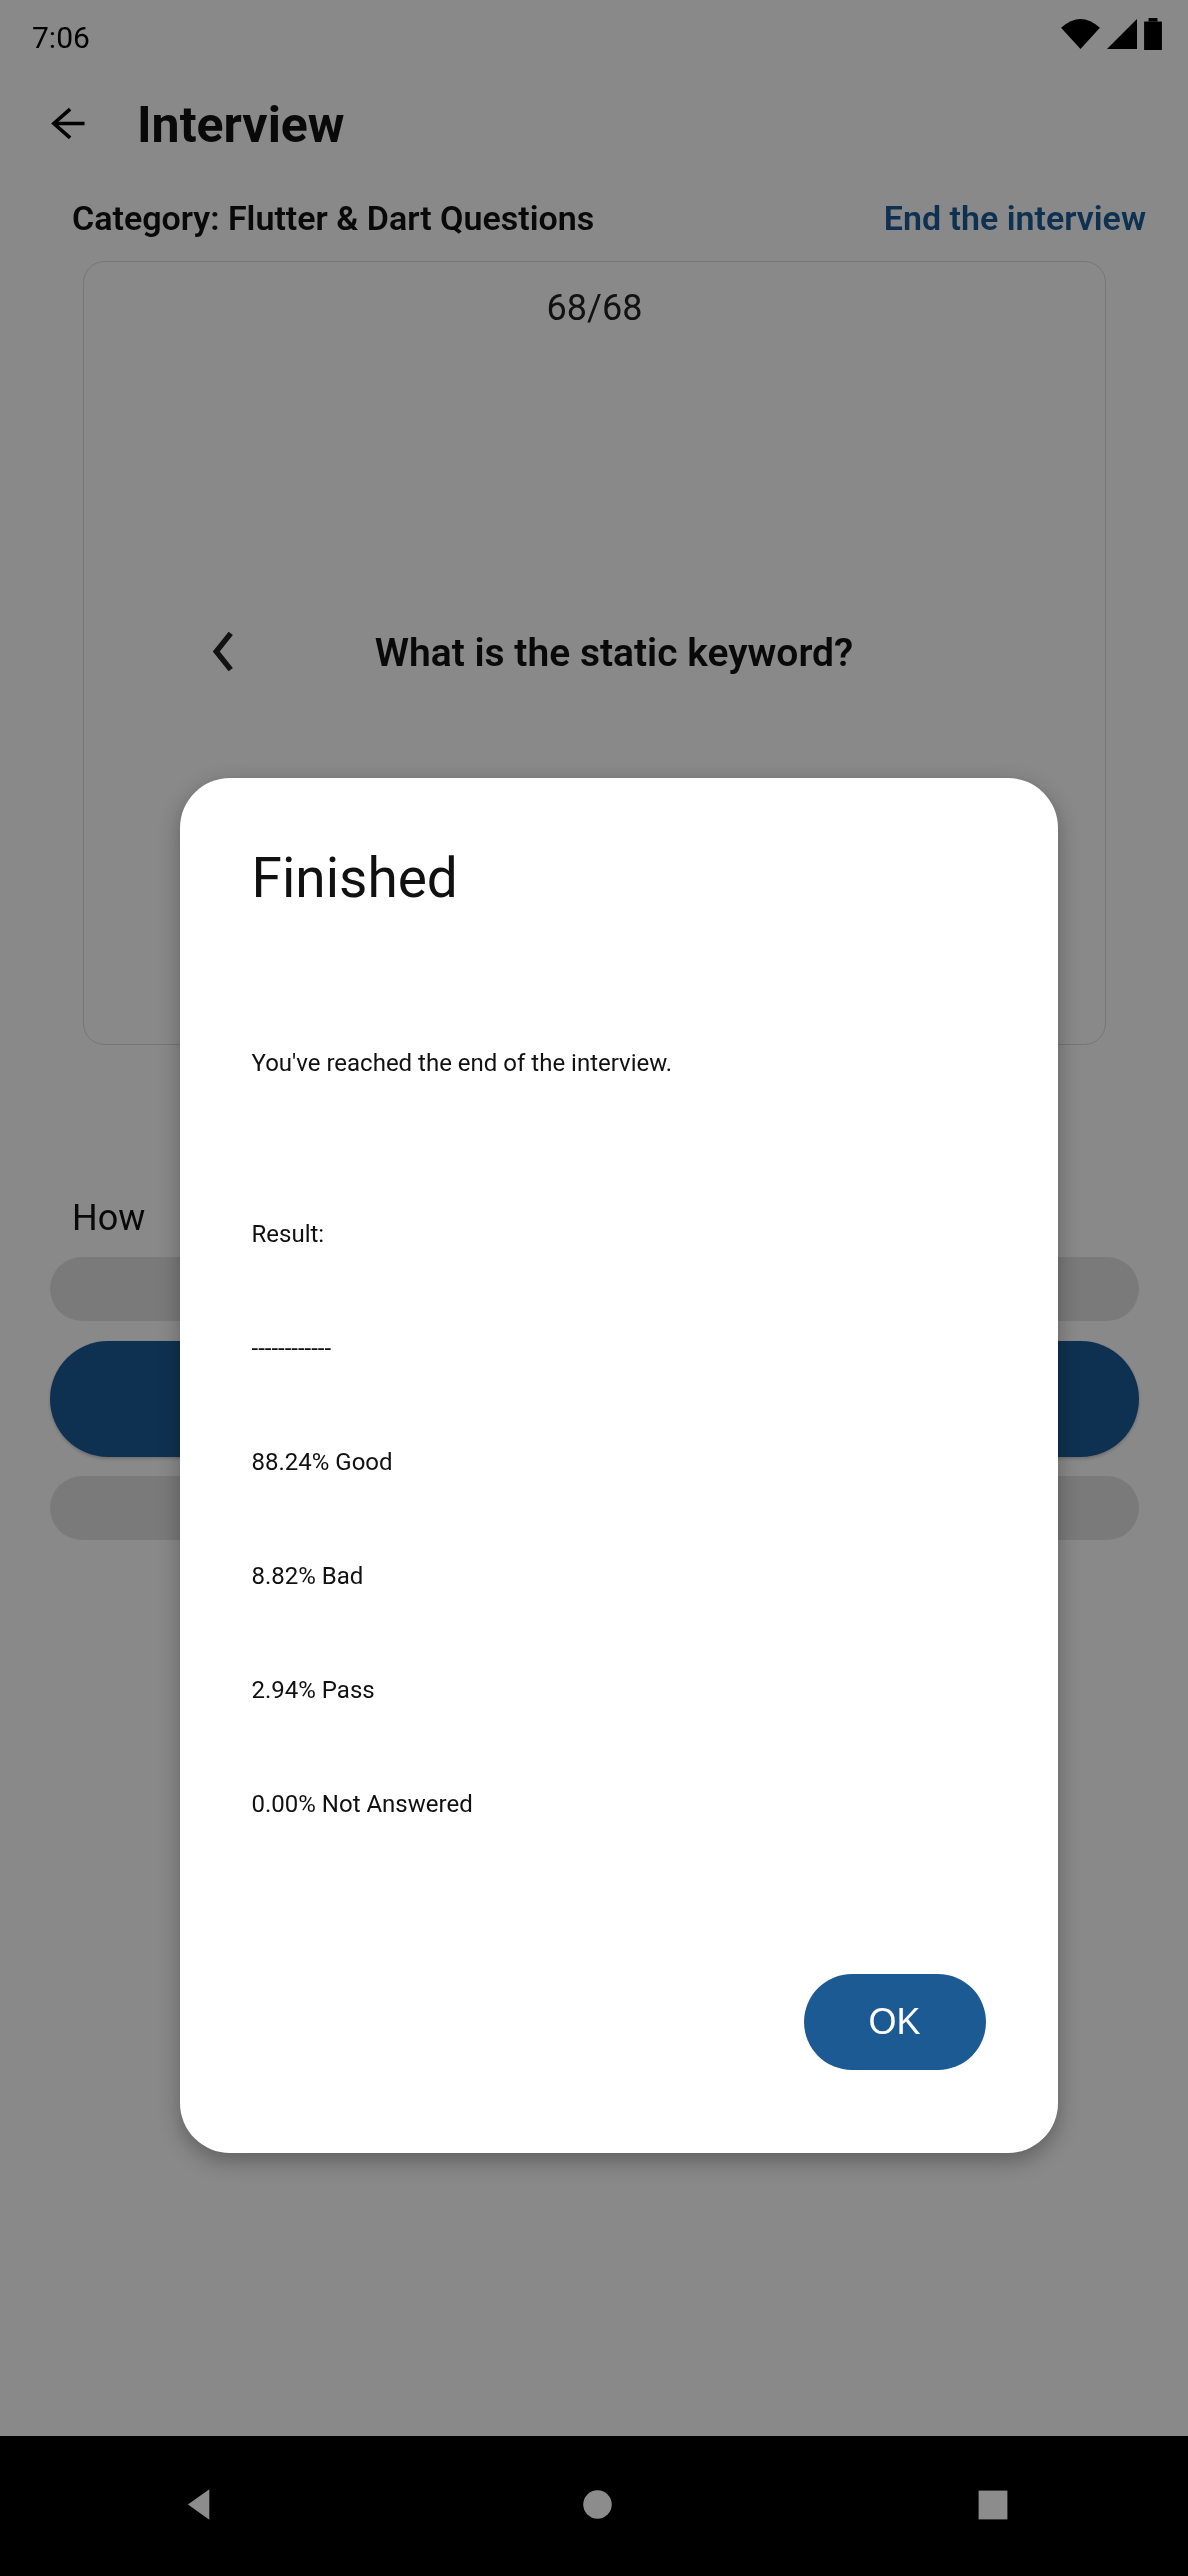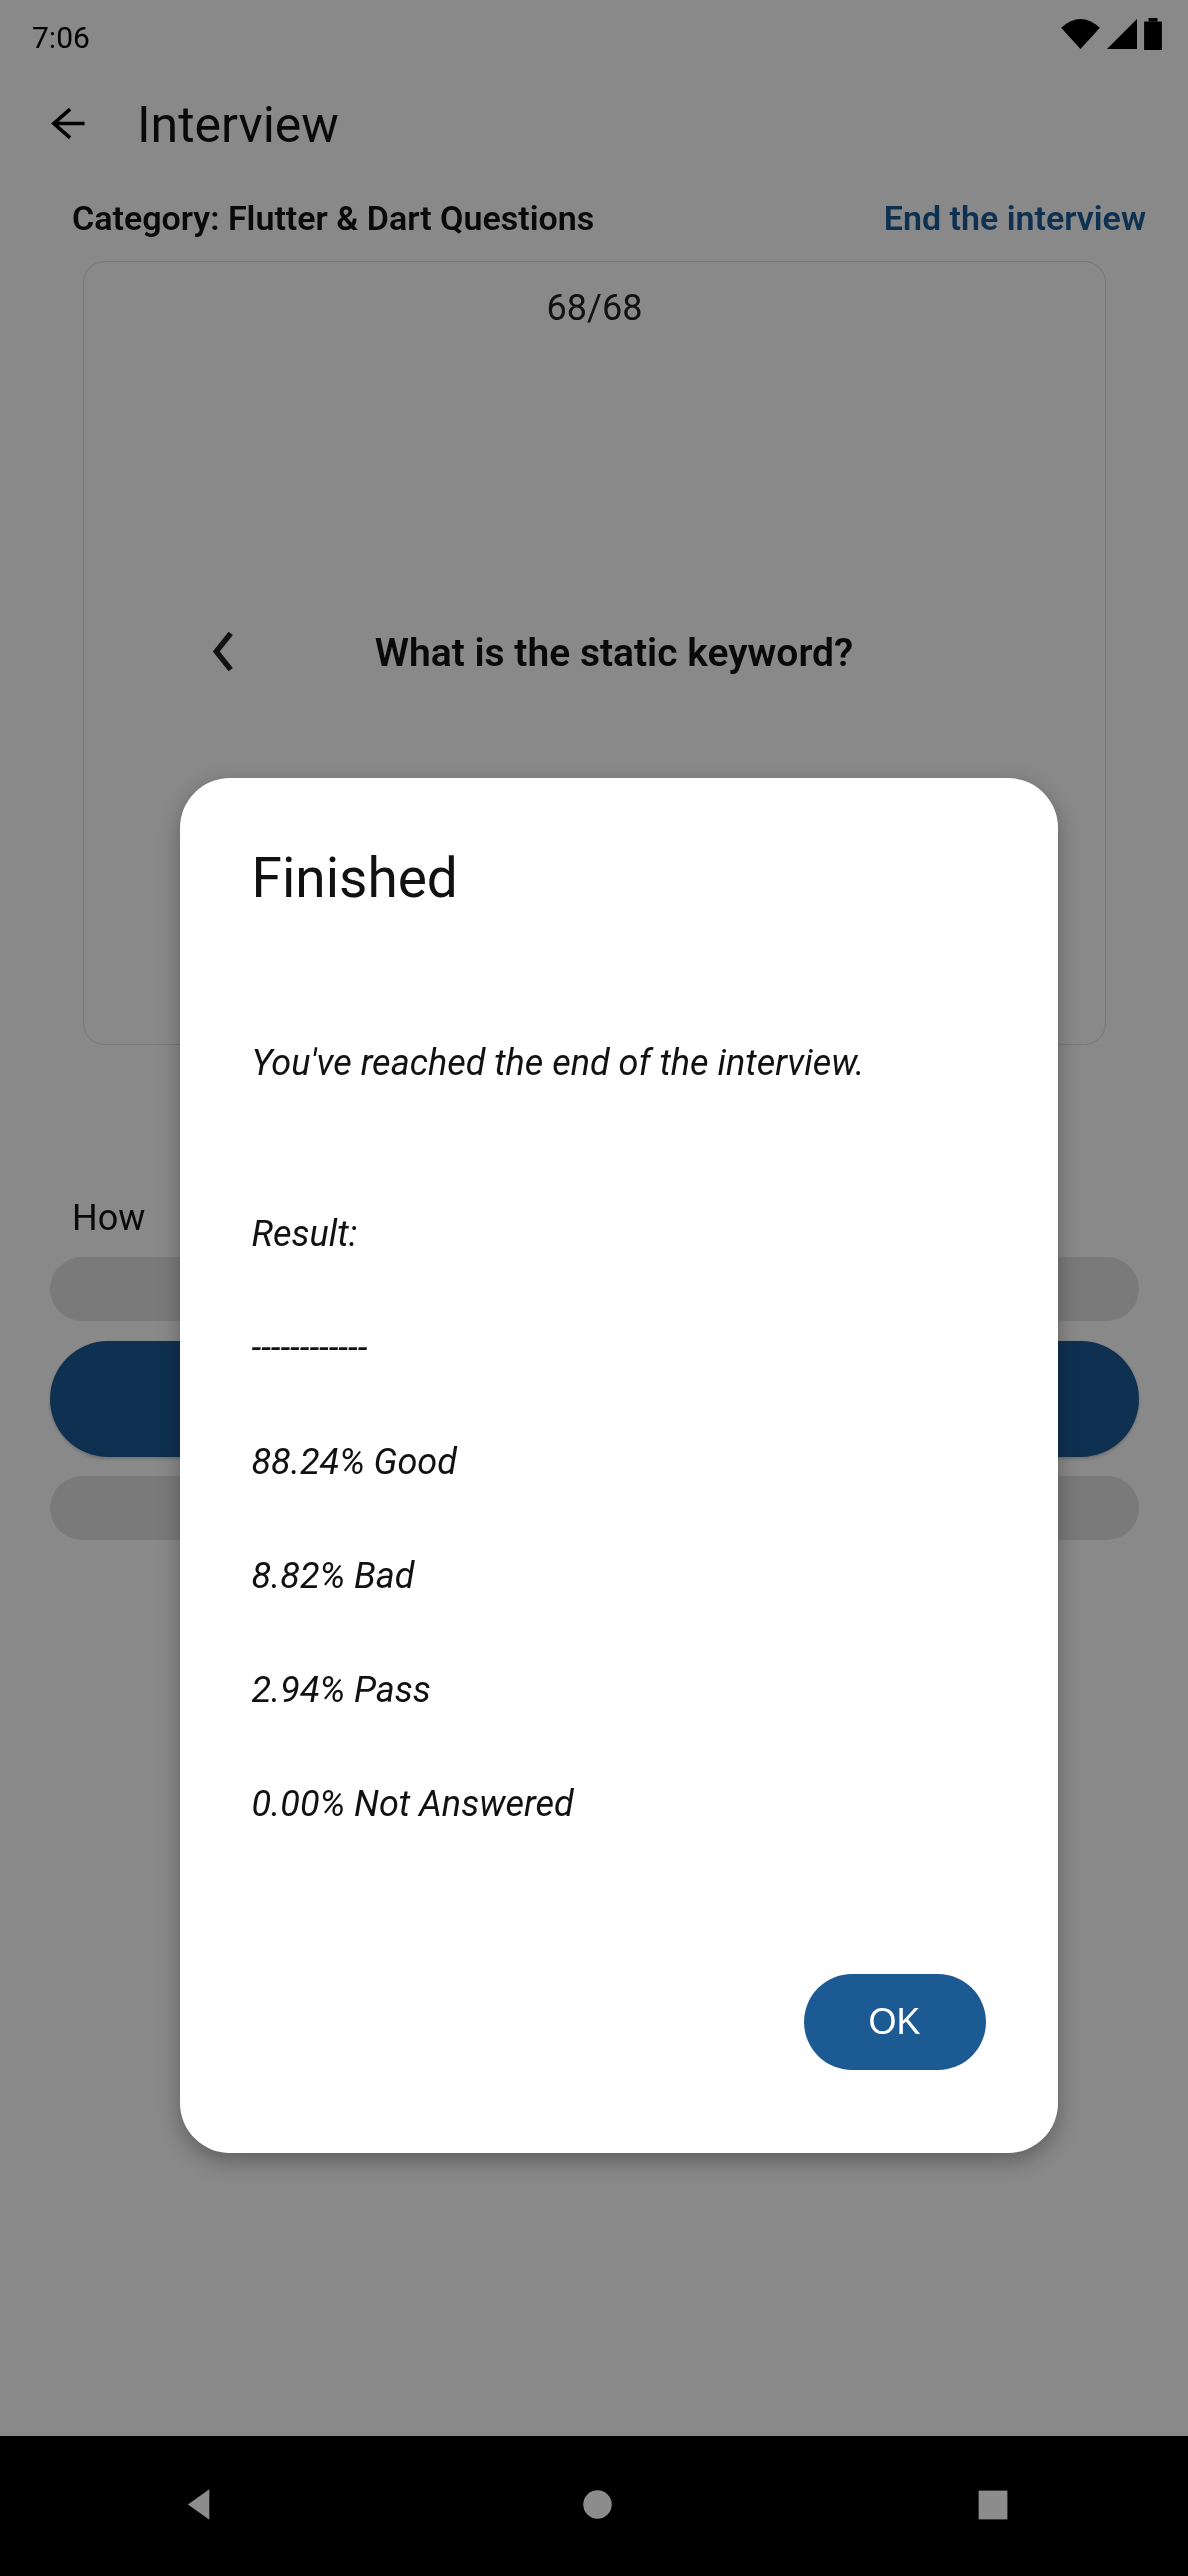--- a/index.html
+++ b/index.html
@@ -7,21 +7,21 @@
 
     .screen { width: 1189px; height: 2576px; background: #fafafa; position: relative; }
 
     
     .status-bar { height: 75px; display: flex; align-items: center; justify-content: space-between; padding: 0 27px 0 32px; background: #fafafa; font-size: 30px; color: #000; }
     .status-icons { display: flex; gap: 7.2px; align-items: center; }
 
     
     .app-bar { height: 100px; display: flex; align-items: center; gap: 47px; padding-left: 43px; background: #fafafa; }
     .back-btn svg { stroke: #000; fill: none; stroke-width: 4; }
-    .app-title { font-size: 50px; font-weight: 400; color: #111; }
+    .app-title { font-size: 50px; font-weight: 700; color: #111; }
 
     
     .sub-bar { display: flex; align-items: center; justify-content: space-between; padding: 23px 43px 23px 72px; font-size: 34px; gap: 48px; }
     .sub-bar .category { color: #111; font-weight: 600; }
     .sub-bar .end-link { color: #1c5a94; font-weight: 600; }
 
     
     .card { margin: 0 83px; border: 1.8px solid #d8d8d8; border-radius: 21.5px; height: 784px; padding: 25px 72px 72px; background: #f9f9f9; position: relative; }
     .counter { text-align: center; font-size: 36px; color: #222; }
     .question-row { position: absolute; top: 50%; left: 0; right: 0; transform: translateY(-50%); display: flex; align-items: center; padding: 0 86px 0 125px; }
@@ -40,21 +40,21 @@
     .reveal-link { position: absolute; bottom: 150px; left: 0; right: 0; text-align: center; font-size: 38px; font-weight: 600; color: #1c5a94; }
 
     
     .nav-bar { position: absolute; bottom: 0; left: 0; right: 0; height: 140px; background: #000; display: flex; justify-content: space-around; align-items: center; }
     .nav-bar .nav-item svg { fill: #fff; }
 
     
     .overlay { position: absolute; inset: 0; background: rgba(0,0,0,.45); display: flex; align-items: flex-start; justify-content: center; }
     .dialog { margin-top: 778px; width: 878px; background: #fff; border-radius: 50px; padding: 68px 72px 36px; box-shadow: 0 7.2px 21.5px rgba(0,0,0,.3); margin-left: 48px; }
     .dialog-title { font-size: 55px; font-weight: 400; color: #111; margin-bottom: 68px; }
-    .dialog-body { font-size: 36px; line-height: 57px; color: #111; white-space: pre-line; font-style: italic; }
+    .dialog-body { font-size: 24px; line-height: 57px; color: #111; white-space: pre-line; }
     .dialog-actions { display: flex; justify-content: flex-end; margin-top: 84px; margin-bottom: 47px; }
     .ok-btn { background: #1c5a94; color: #fff; font-size: 36px; font-weight: 500; border: none; border-radius: 57px; padding: 27px 63px; min-width: 182px; }
 
     
     .filler { position:absolute; top:2549px; height:27px; width:100%; background:#000; }
   </style>
 </head>
 <body>
 
 <div class="screen">

